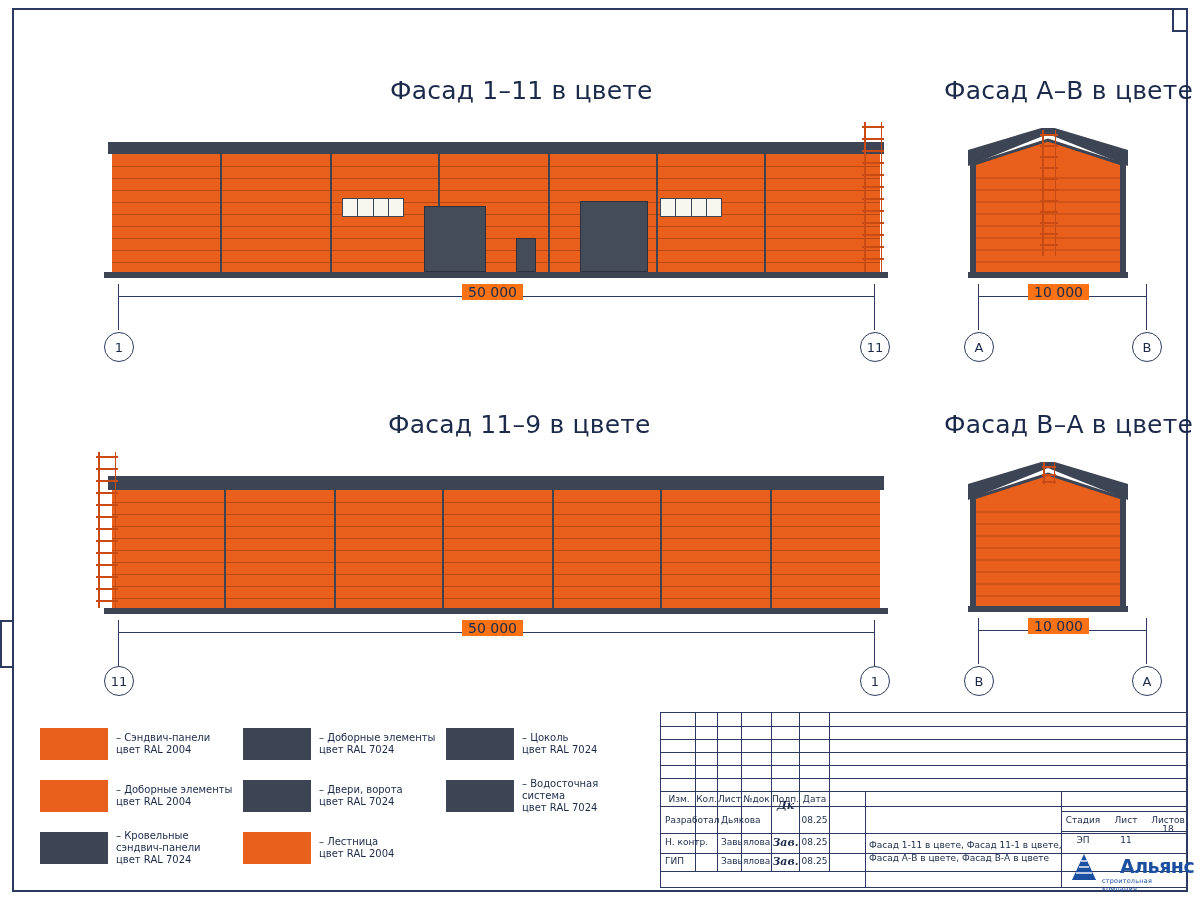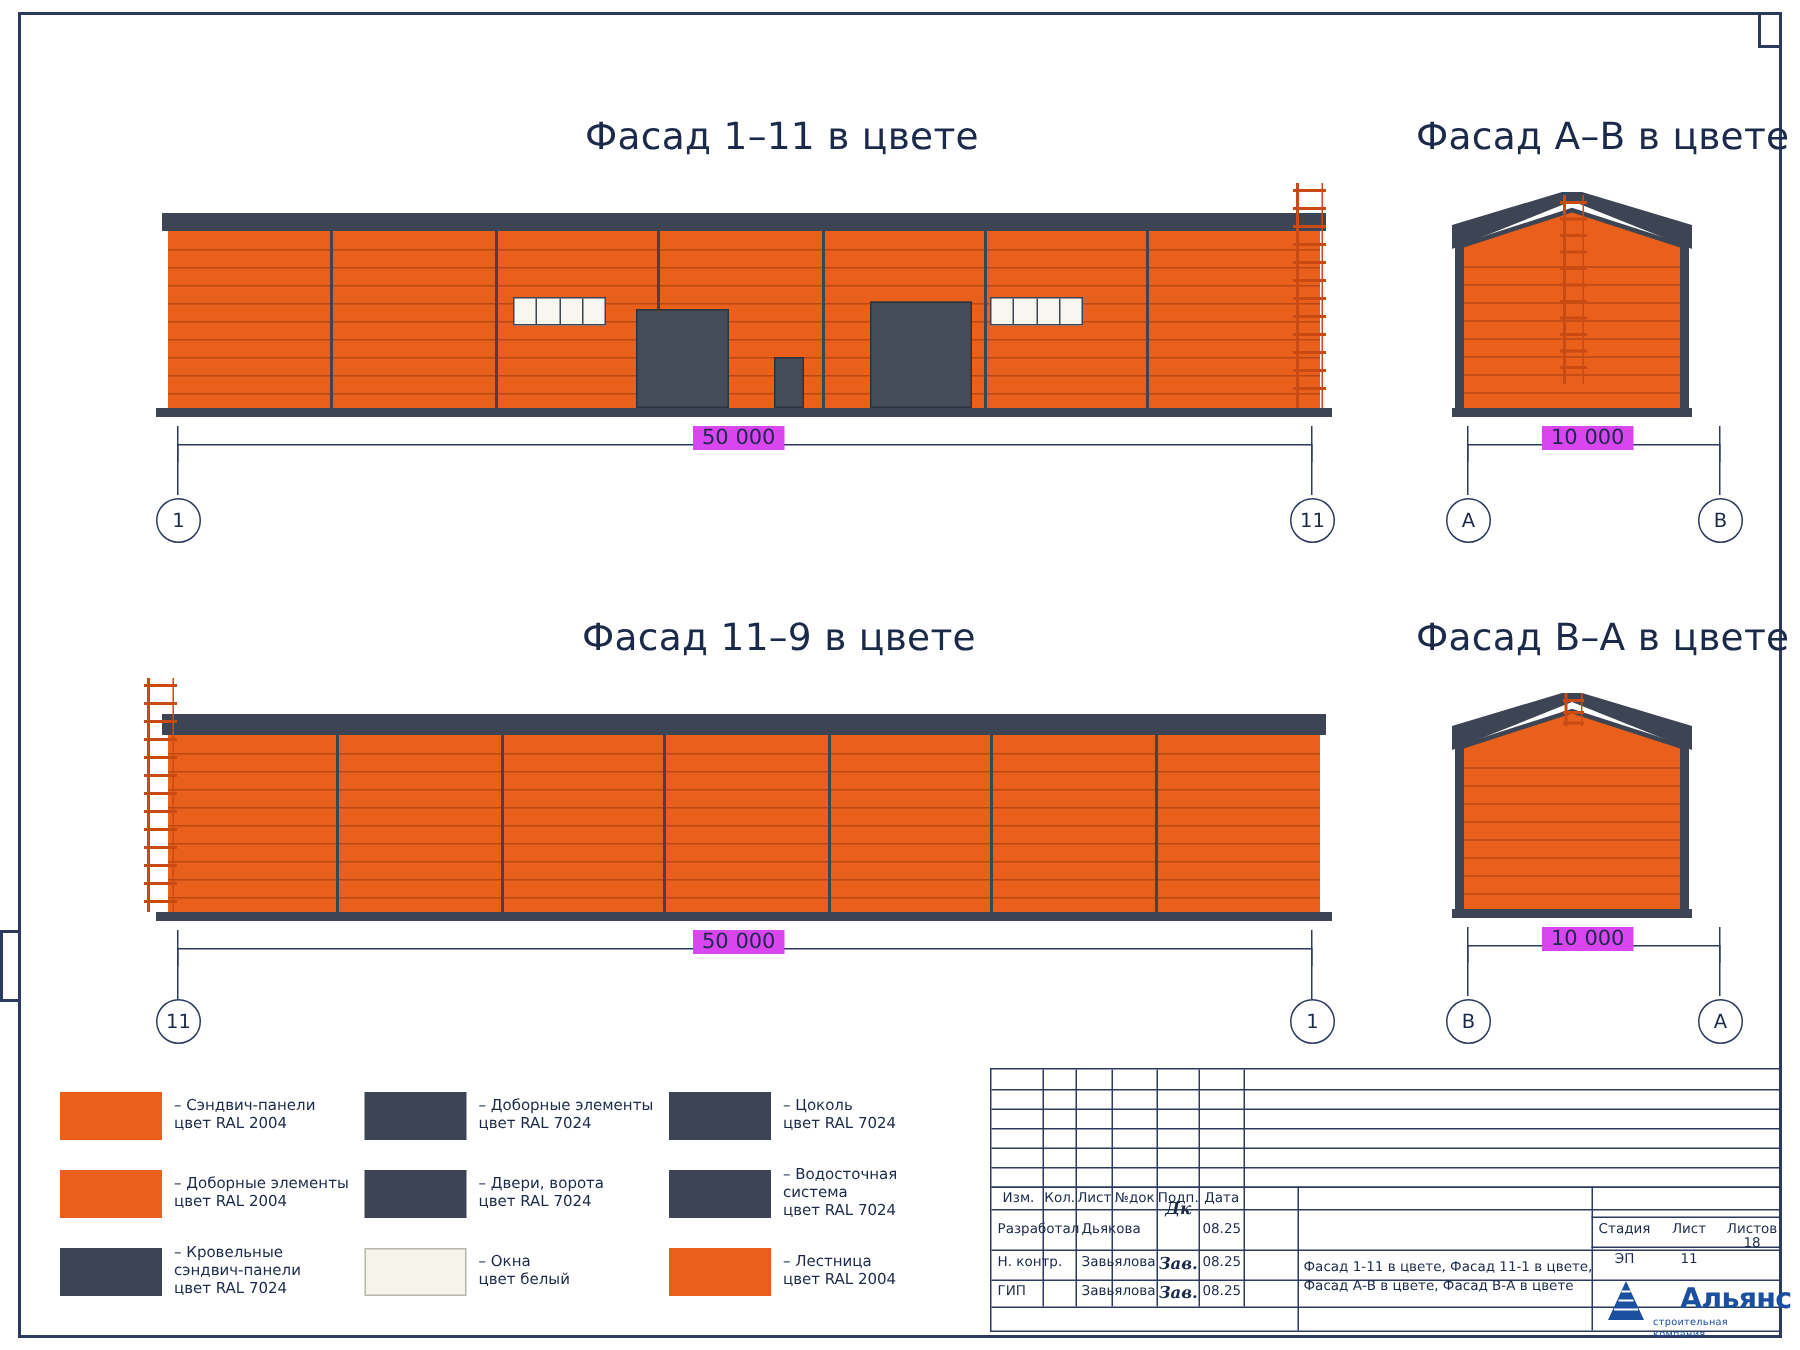--- a/index.html
+++ b/index.html
@@ -57,21 +57,21 @@
   .window span { flex:1; border-right:1px solid #3d4453; }
   .window span:last-child { border-right:none; }
   .ladder { position:absolute; }
   .ladder .rail { position:absolute; top:0; bottom:0; width:1.5px; background:#c94a12; }
   .ladder .rung { position:absolute; left:0; right:0; height:1.5px; background:#c94a12; }
 
   
   .dim-line { position:absolute; height:1px; background:#2b3a5e; }
   .dim-tick { position:absolute; width:1px; background:#2b3a5e; }
   .dim-text {
-    position:absolute; font-size:14px; color:#1b2a4a; background:#d946ef; padding:0 6px;
+    position:absolute; font-size:14px; color:#1b2a4a; background:#f97316; padding:0 6px;
     white-space:nowrap;
   }
   .axis-circle {
     position:absolute; width:28px; height:28px; border:1px solid #2b3a5e; border-radius:50%;
     display:flex; align-items:center; justify-content:center;
     font-size:13px; color:#1b2a4a; background:#fff;
   }
   .axis-stem { position:absolute; width:1px; background:#2b3a5e; }
 
   
@@ -343,25 +343,20 @@
     </div>
   </div>
   <div class="legend-row">
     <div class="legend-cell">
       <div class="swatch" style="background:#3d4453"></div>
       <div class="legend-text">– Кровельные
 сэндвич-панели
 цвет RAL 7024</div>
     </div>
     <div class="legend-cell">
-      <div class="swatch" style="background:#f4f4ea;border:1px solid #b9b9ab;box-sizing:border-box"></div>
-      <div class="legend-text">– Окна
-цвет белый</div>
-    </div>
-    <div class="legend-cell">
       <div class="swatch" style="background:#e8601c"></div>
       <div class="legend-text">– Лестница
 цвет RAL 2004</div>
     </div>
   </div>
 </div>
 
 <div class="stamp">
 
   <div class="hline-s" style="top:13px;"></div>

